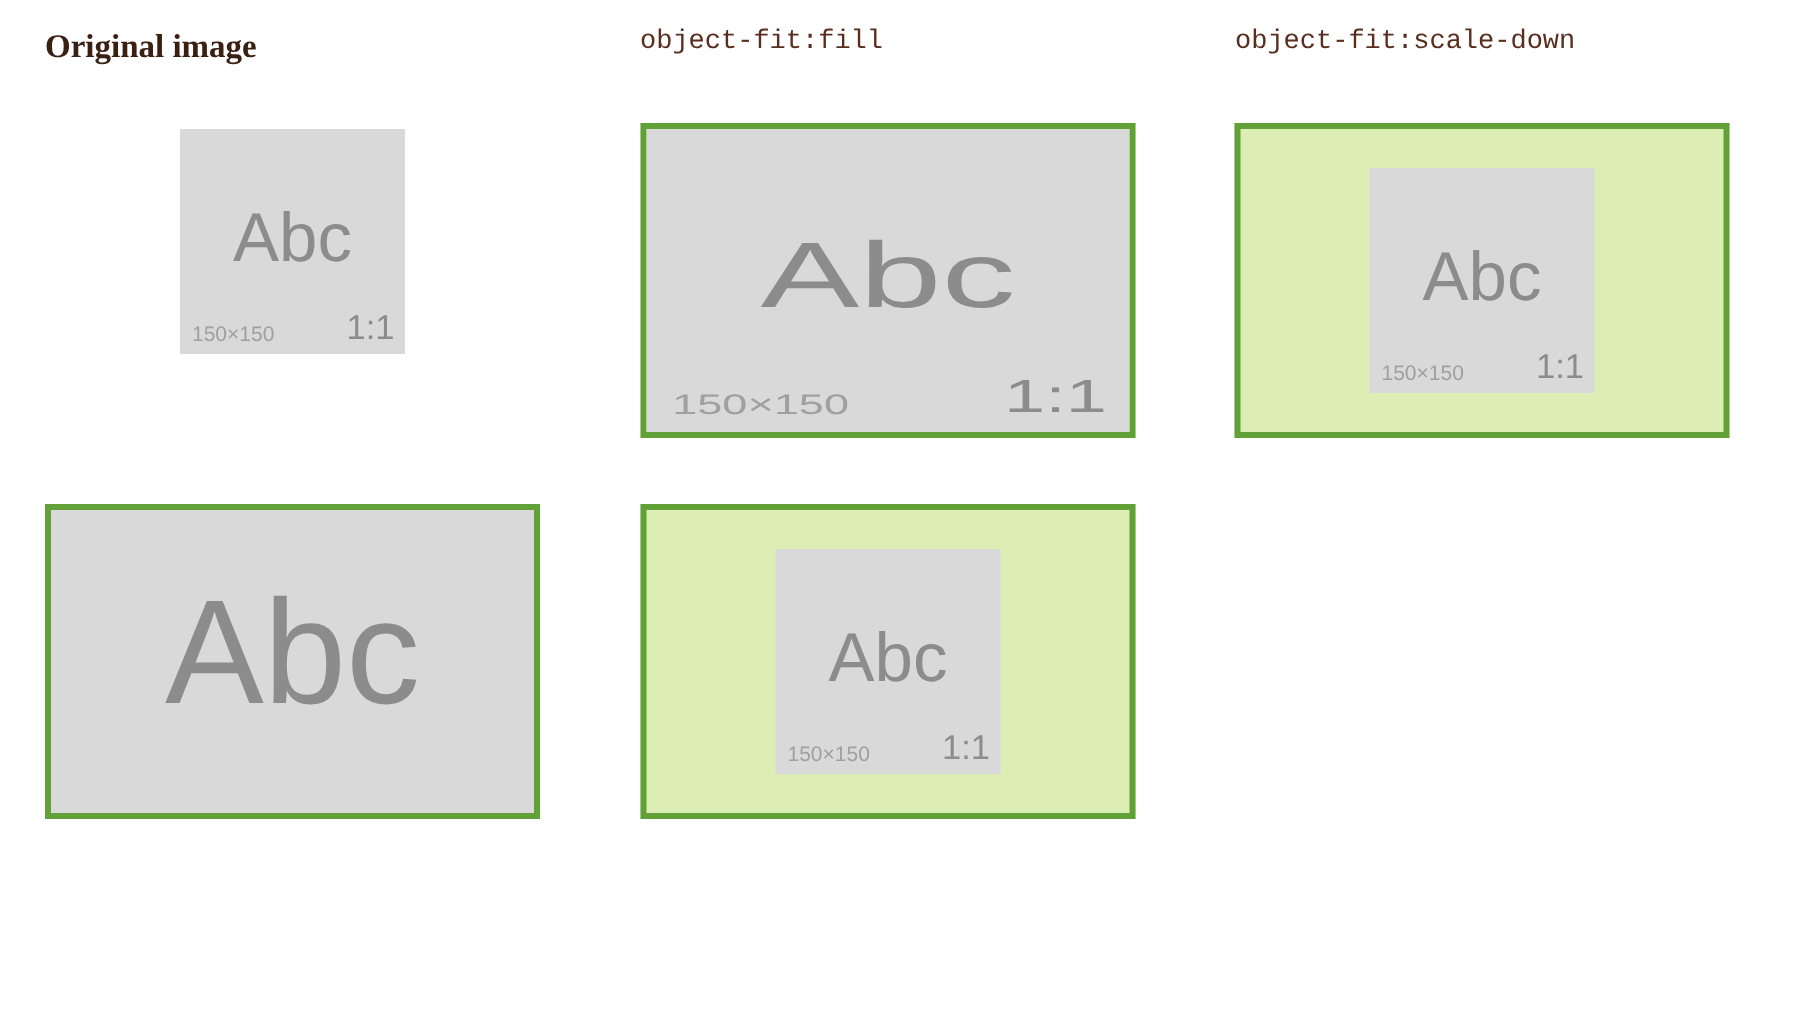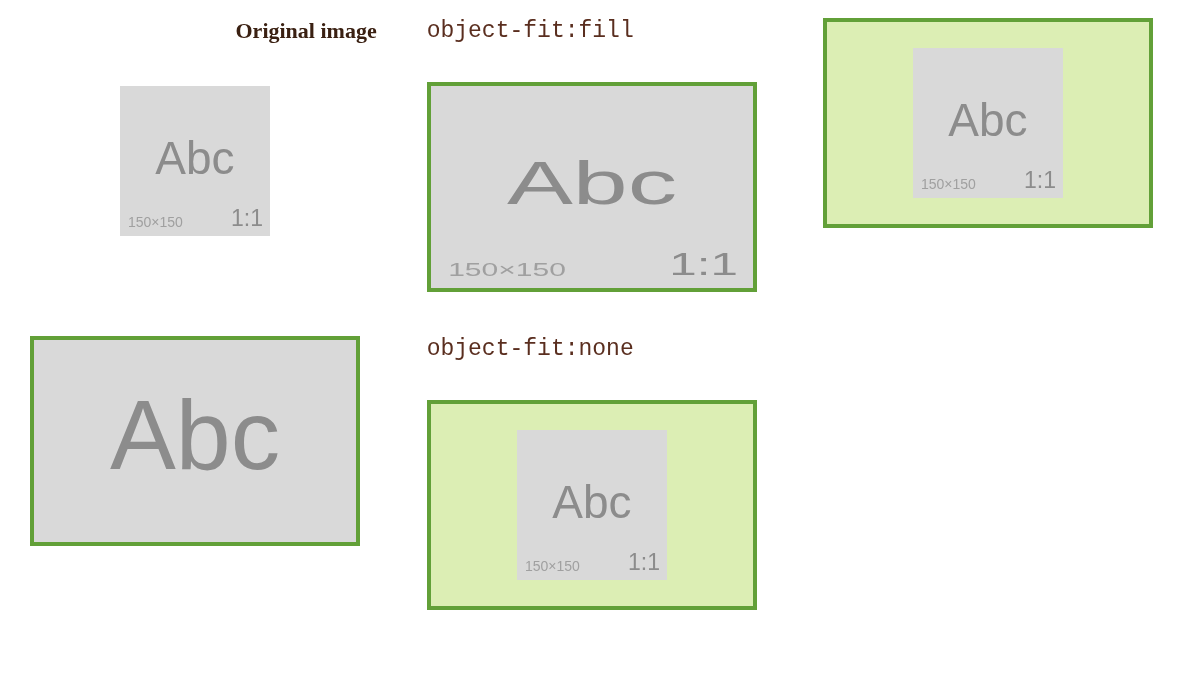--- a/index.html
+++ b/index.html
@@ -16,30 +16,30 @@
       column-gap: 50px;
       row-gap: 40px;
     }
     .cell {
       display: flex;
       flex-direction: column;
     }
     .caption {
       font-family: "Courier New", Courier, monospace;
       color: #5a2e1f;
-      font-size: 23px;
+      font-size: 18px;
       margin-bottom: 12px;
       min-height: 52px;
     }
     .caption.bold {
       font-family: Georgia, "Times New Roman", serif;
       font-weight: 700;
       color: #3a2012;
       font-size: 22px;
-      text-align: right;
+      text-align: left;
       line-height: 1.2;
     }
     .frame {
       width: 330px;
       height: 210px;
       border: 4px solid #62a038;
       background: #dceeb4;
       position: relative;
       overflow: hidden;
       display: flex;
@@ -110,41 +110,41 @@
       <div class="img">
         <svg preserveAspectRatio="none" viewBox="0 0 150 150">
             <use href="#ph"></use>
           </svg>
       </div>
     </div>
   </div>
 
 
   <div class="cell">
+    <div class="caption">object-fit:scale-down</div>
     <div class="frame scaledown">
       <div class="img">
         <svg>
             <use href="#ph"></use>
           </svg>
       </div>
     </div>
   </div>
 
   <div class="cell">
     <div class="frame cover">
       <div class="img">
         <svg>
             <use href="#ph"></use>
           </svg>
       </div>
     </div>
   </div>
 
   <div class="cell">
-    <div class="caption">object-fit:none</div>
     <div class="frame none">
       <div class="img">
         <svg>
             <use href="#ph"></use>
           </svg>
       </div>
     </div>
   </div>
 
 </div>

